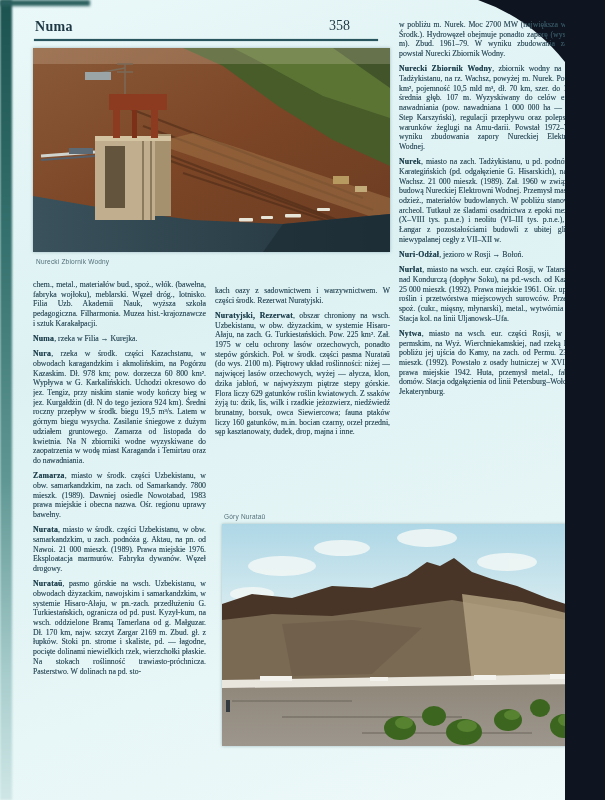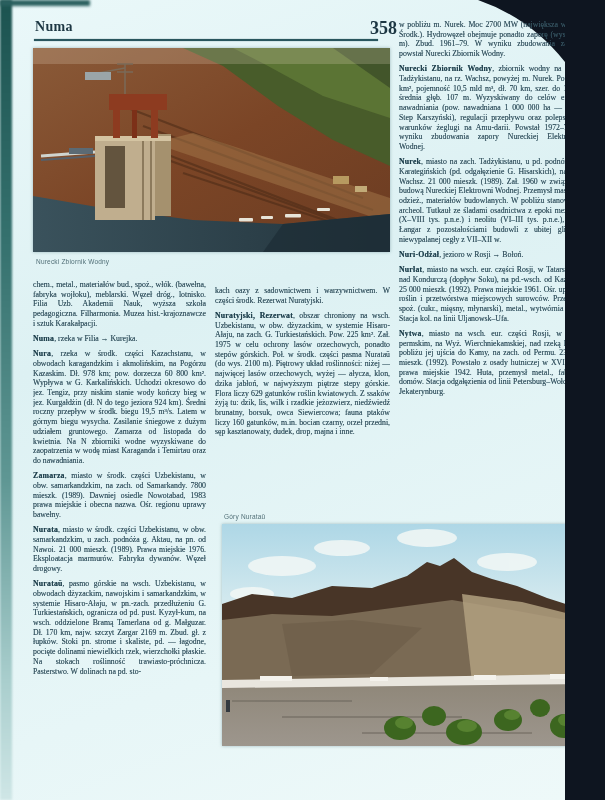--- a/index.html
+++ b/index.html
@@ -7,21 +7,21 @@
     background:linear-gradient(160deg,#eaf8f9 0%,#ddf1f3 38%,#e7f6f7 75%,#eef9f9 100%);
     font-family:"Liberation Serif",serif;}
   
   .edge-left{position:absolute;left:0;top:0;width:12px;height:100%;
     background:linear-gradient(180deg,#1c5350 0%,#35716e 30%,#5f9794 60%,#a9cecd 85%,#cfe6e6 100%);
     filter:blur(1px);}
   .edge-top{position:absolute;left:0;top:0;width:90px;height:6px;background:#2a5f5e;filter:blur(1.5px);}
   .corner-svg{position:absolute;right:0;top:0;}
   
   .header-title{position:absolute;left:35px;top:19px;font-size:14px;font-weight:bold;color:#1d3743;letter-spacing:.3px;}
-  .header-page{position:absolute;left:370px;top:18px;font-size:18px;font-weight:bold;color:#1d3743;}
+  .header-page{position:absolute;left:329px;top:18px;font-size:14px;font-weight:normal;color:#1d3743;}
   .header-rule{position:absolute;left:34px;top:39px;width:344px;height:2px;background:#29565e;box-shadow:0 0 1px #29565e;}
   
   .photo{position:absolute;box-shadow:0 0 3px rgba(90,130,135,.5);}
   .photo svg{display:block;}
   .photo-dam{left:33px;top:48px;width:357px;height:204px;}
   .photo-mtn{left:222px;top:524px;width:356px;height:222px;}
   .caption{position:absolute;font-family:"Liberation Sans",sans-serif;font-size:6.5px;color:#527078;letter-spacing:.2px;}
   .cap-dam{left:36px;top:258px;}
   .cap-mtn{left:224px;top:513px;}
   

